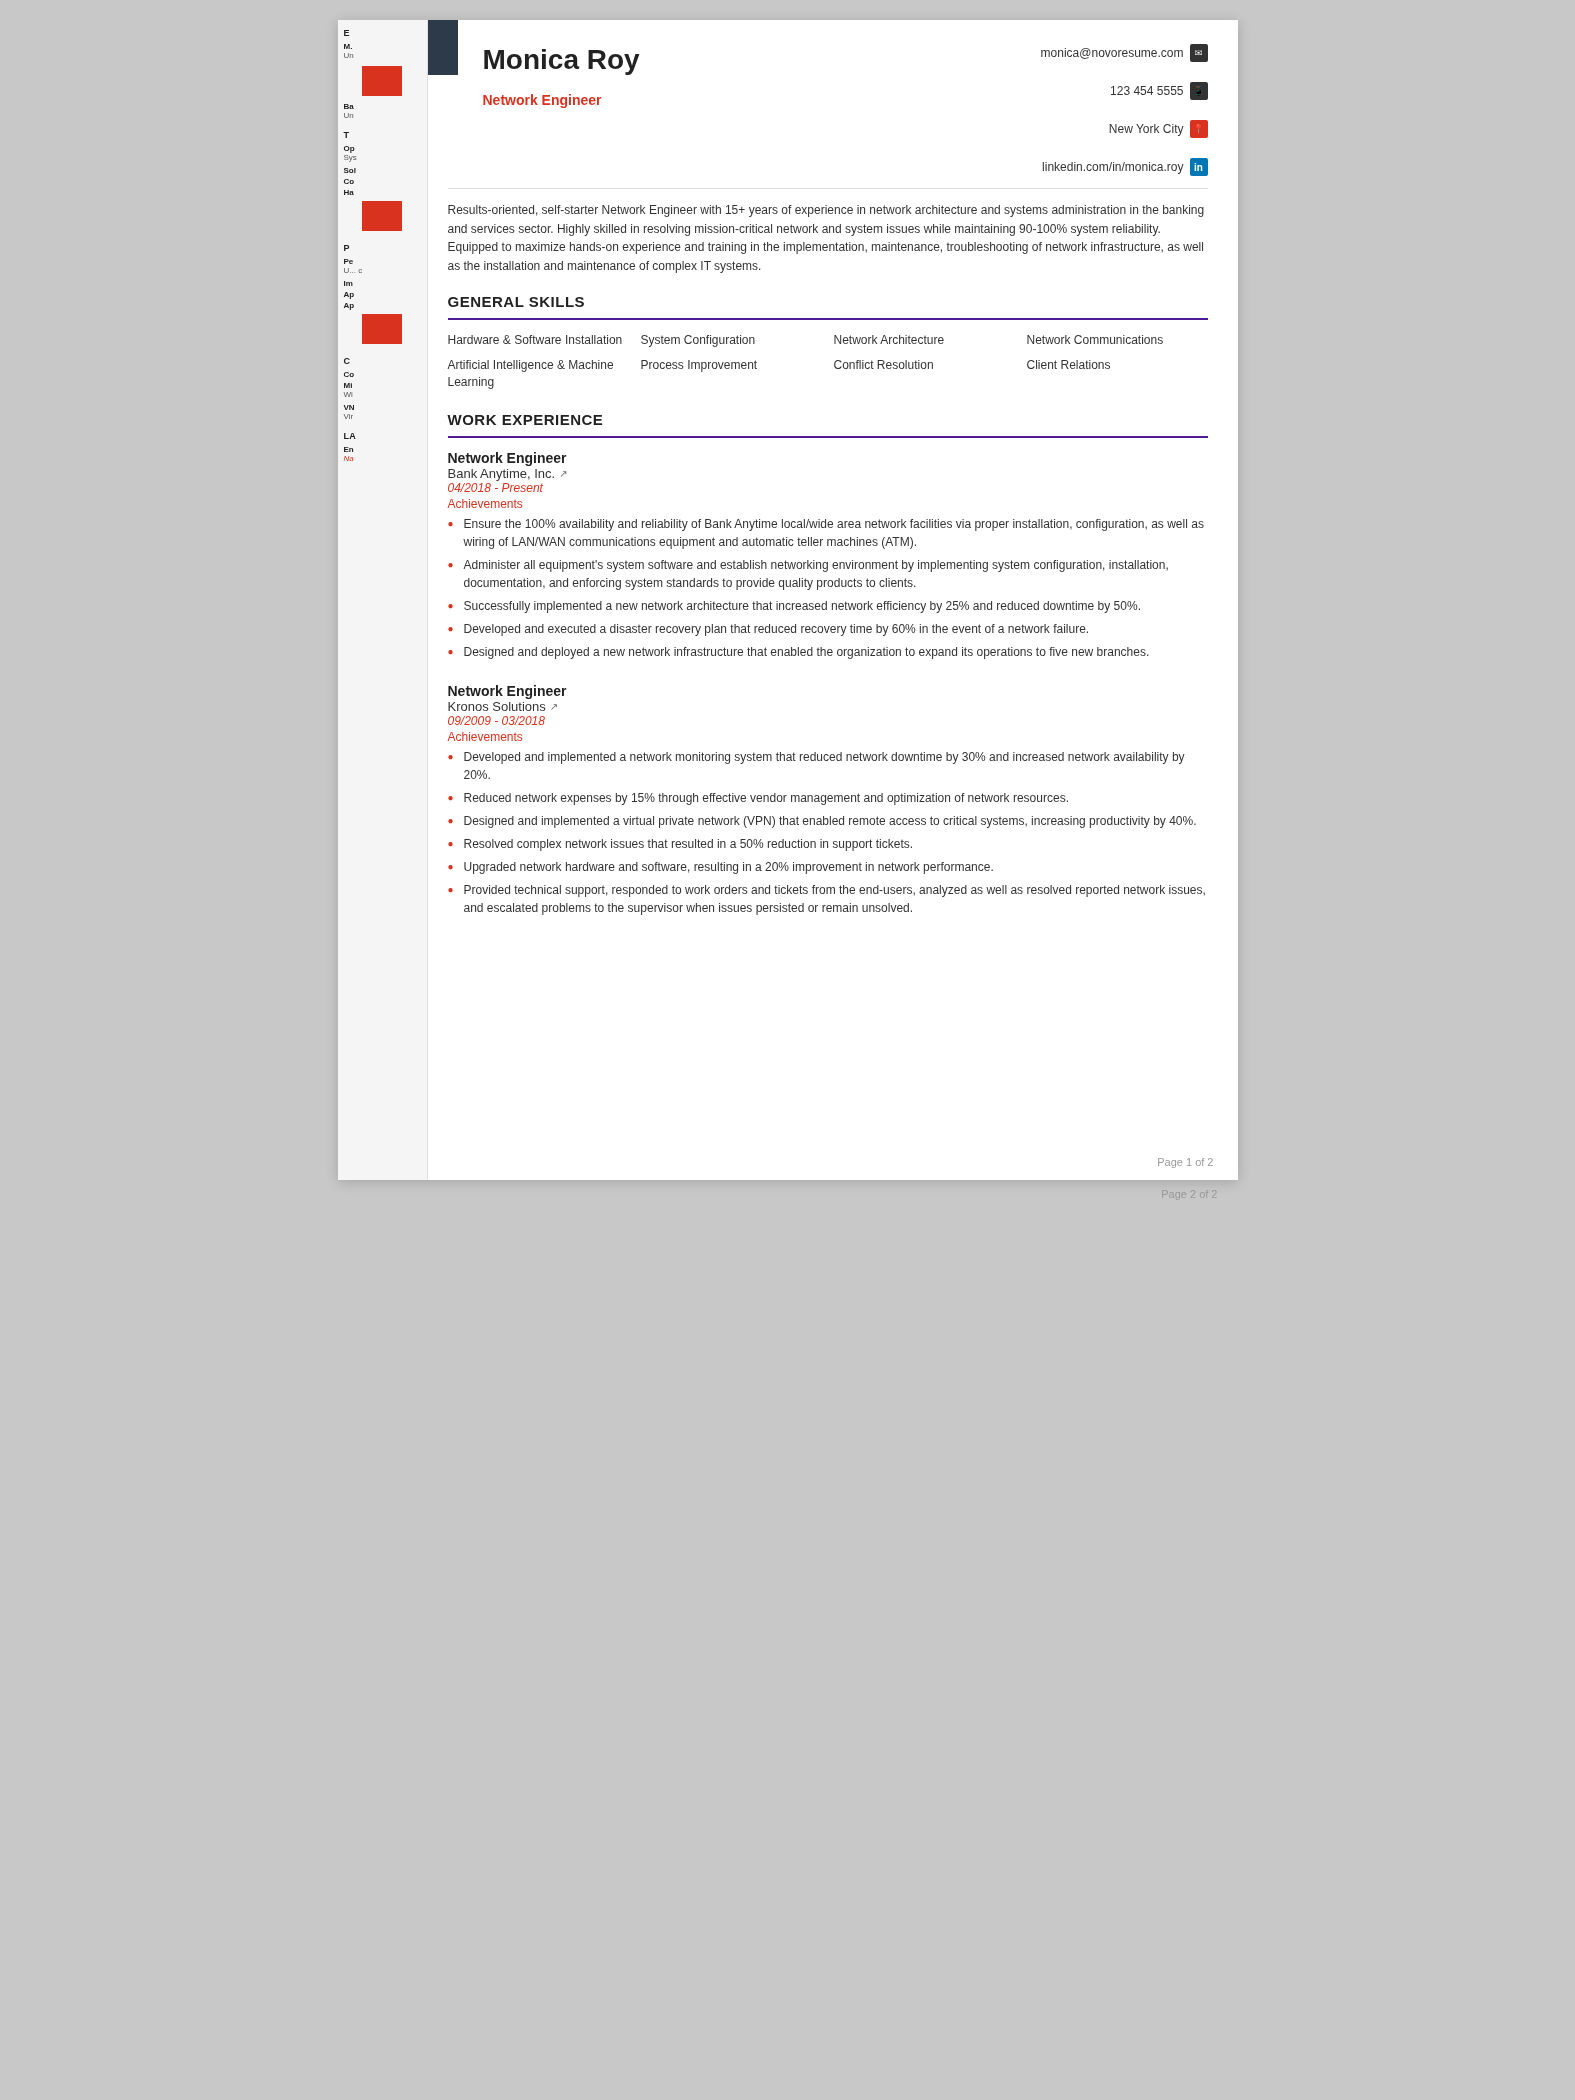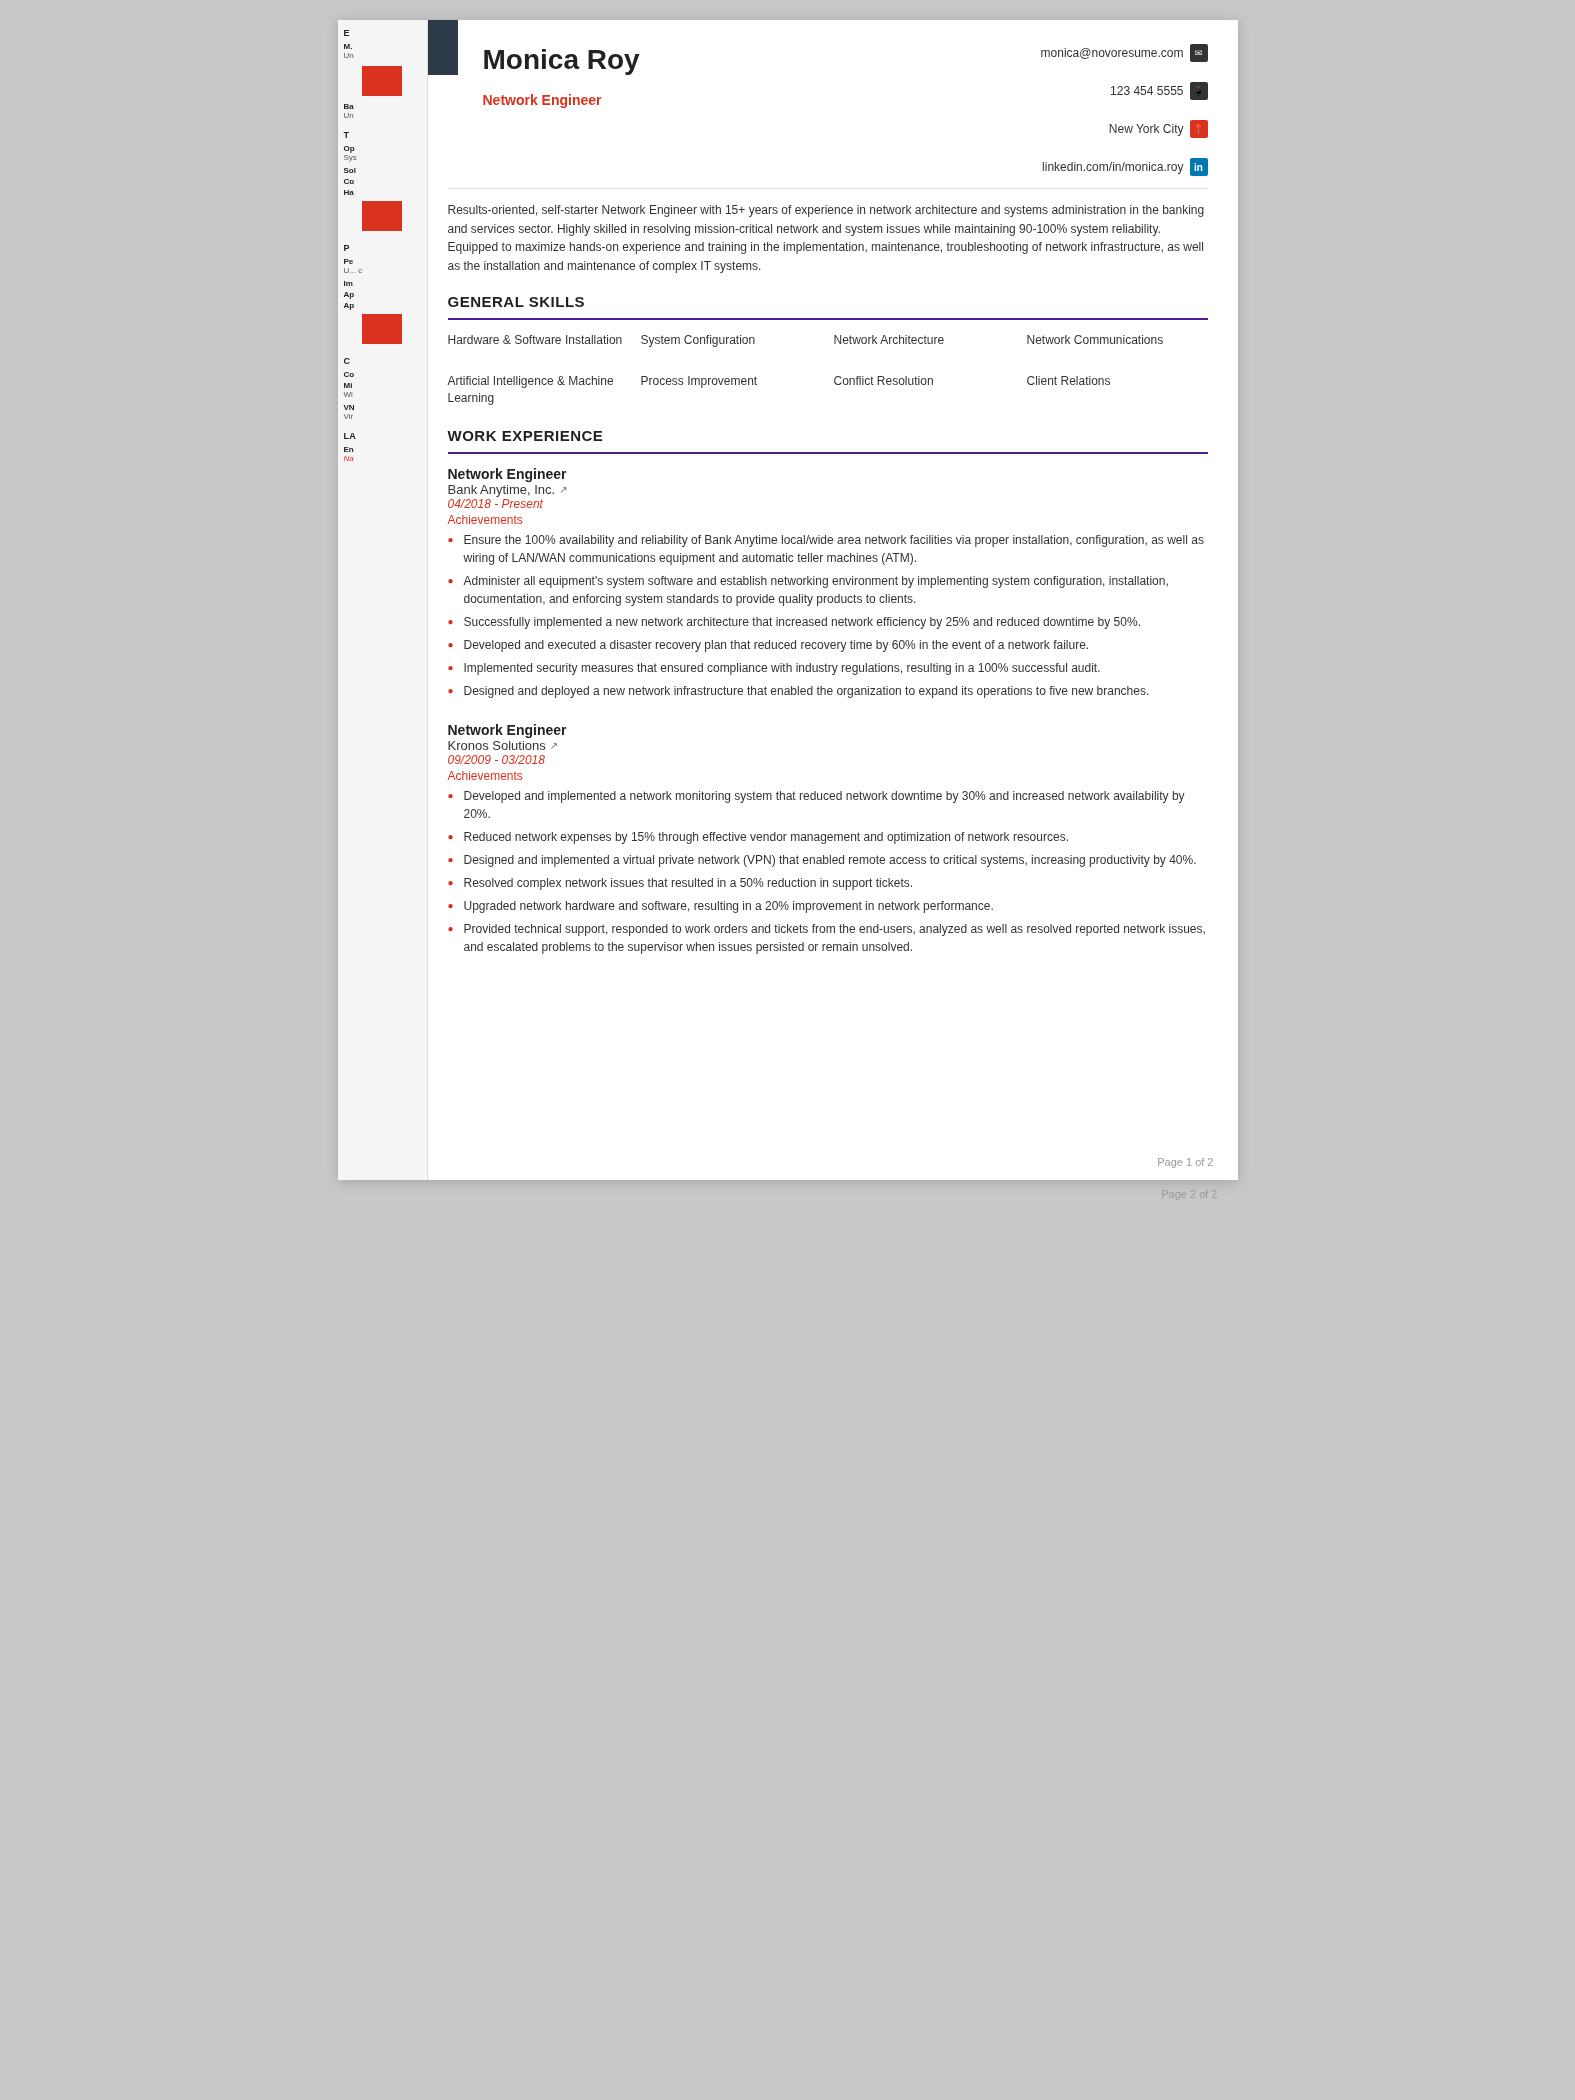--- a/index.html
+++ b/index.html
@@ -122,21 +122,21 @@
       border-bottom: 2px solid #4c1d95;
       padding-bottom: 8px;
       margin-bottom: 12px;
       letter-spacing: 0.5px;
     }
 
     
     .skills-grid {
       display: grid;
       grid-template-columns: 1fr 1fr 1fr 1fr;
-      gap: 24px 12px;
+      gap: 8px 12px;
     }
 
     .skill-item {
       font-size: 12px;
       color: #333;
       line-height: 1.4;
     }
 
     
     .job-entry {
@@ -352,21 +352,20 @@
           <span>Bank Anytime, Inc.</span>
           <span class="ext-link-icon">↗</span>
         </div>
         <div class="job-dates">04/2018 - Present</div>
         <div class="achievements-label">Achievements</div>
         <ul class="achievements-list">
           <li>Ensure the 100% availability and reliability of Bank Anytime local/wide area network facilities via proper installation, configuration, as well as wiring of LAN/WAN communications equipment and automatic teller machines (ATM).</li>
           <li>Administer all equipment's system software and establish networking environment by implementing system configuration, installation, documentation, and enforcing system standards to provide quality products to clients.</li>
           <li>Successfully implemented a new network architecture that increased network efficiency by 25% and reduced downtime by 50%.</li>
           <li>Developed and executed a disaster recovery plan that reduced recovery time by 60% in the event of a network failure.</li>
-          <li>Implemented security measures that ensured compliance with industry regulations, resulting in a 100% successful audit.</li>
           <li>Designed and deployed a new network infrastructure that enabled the organization to expand its operations to five new branches.</li>
         </ul>
       </div>
 
       <div class="job-entry">
         <div class="job-title">Network Engineer</div>
         <div class="job-company">
           <span>Kronos Solutions</span>
           <span class="ext-link-icon">↗</span>
         </div>

